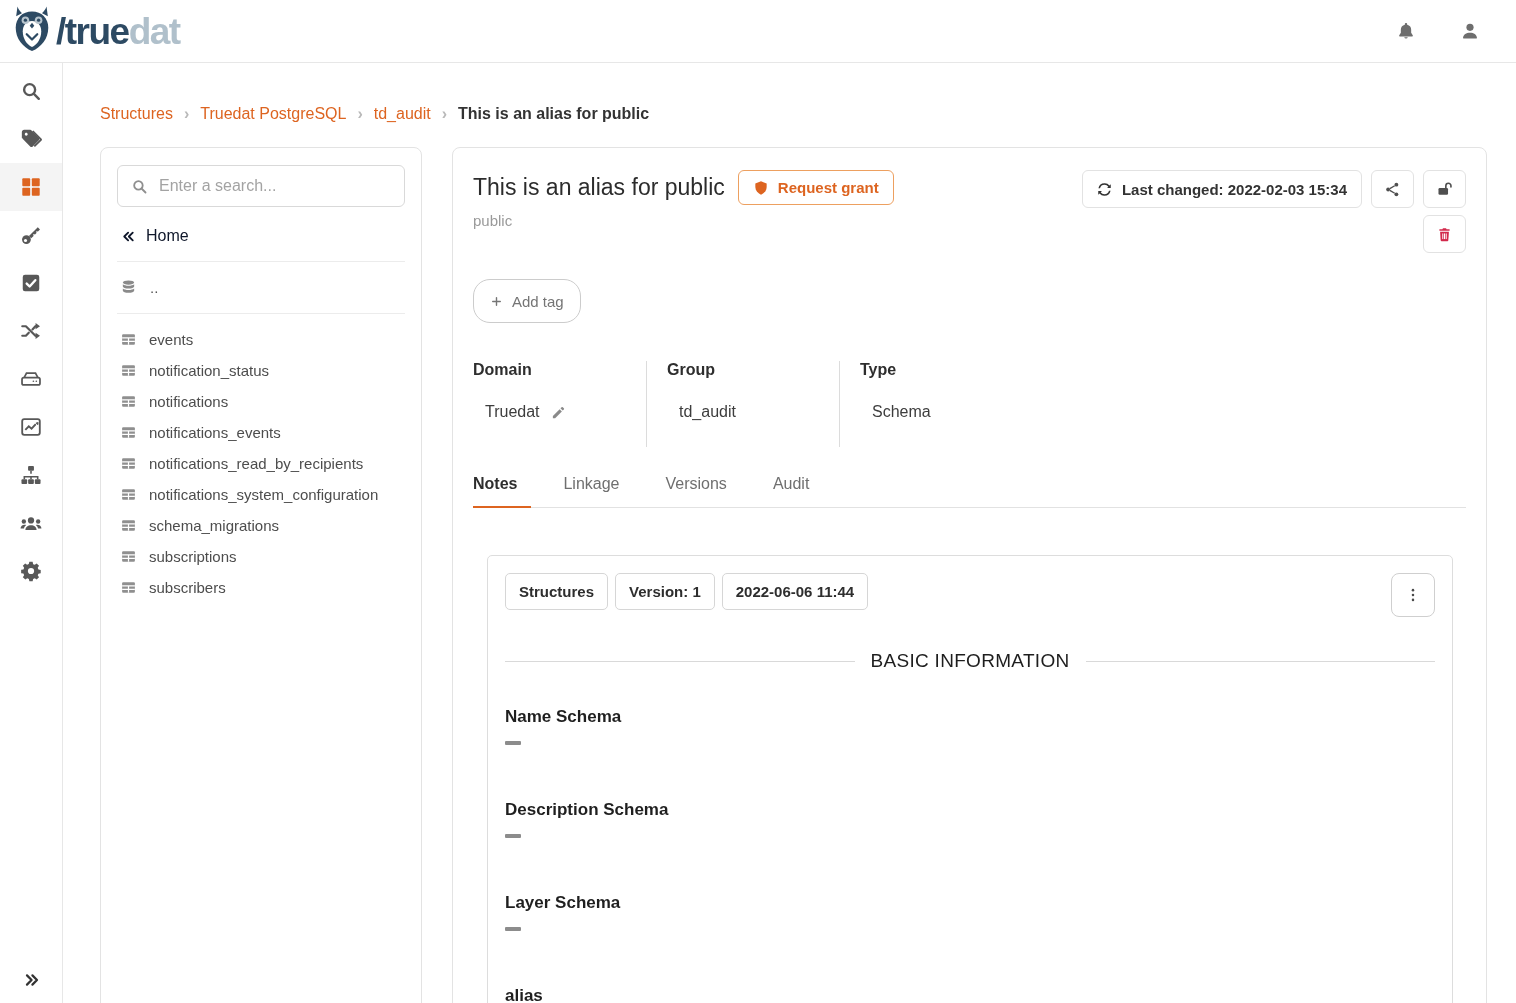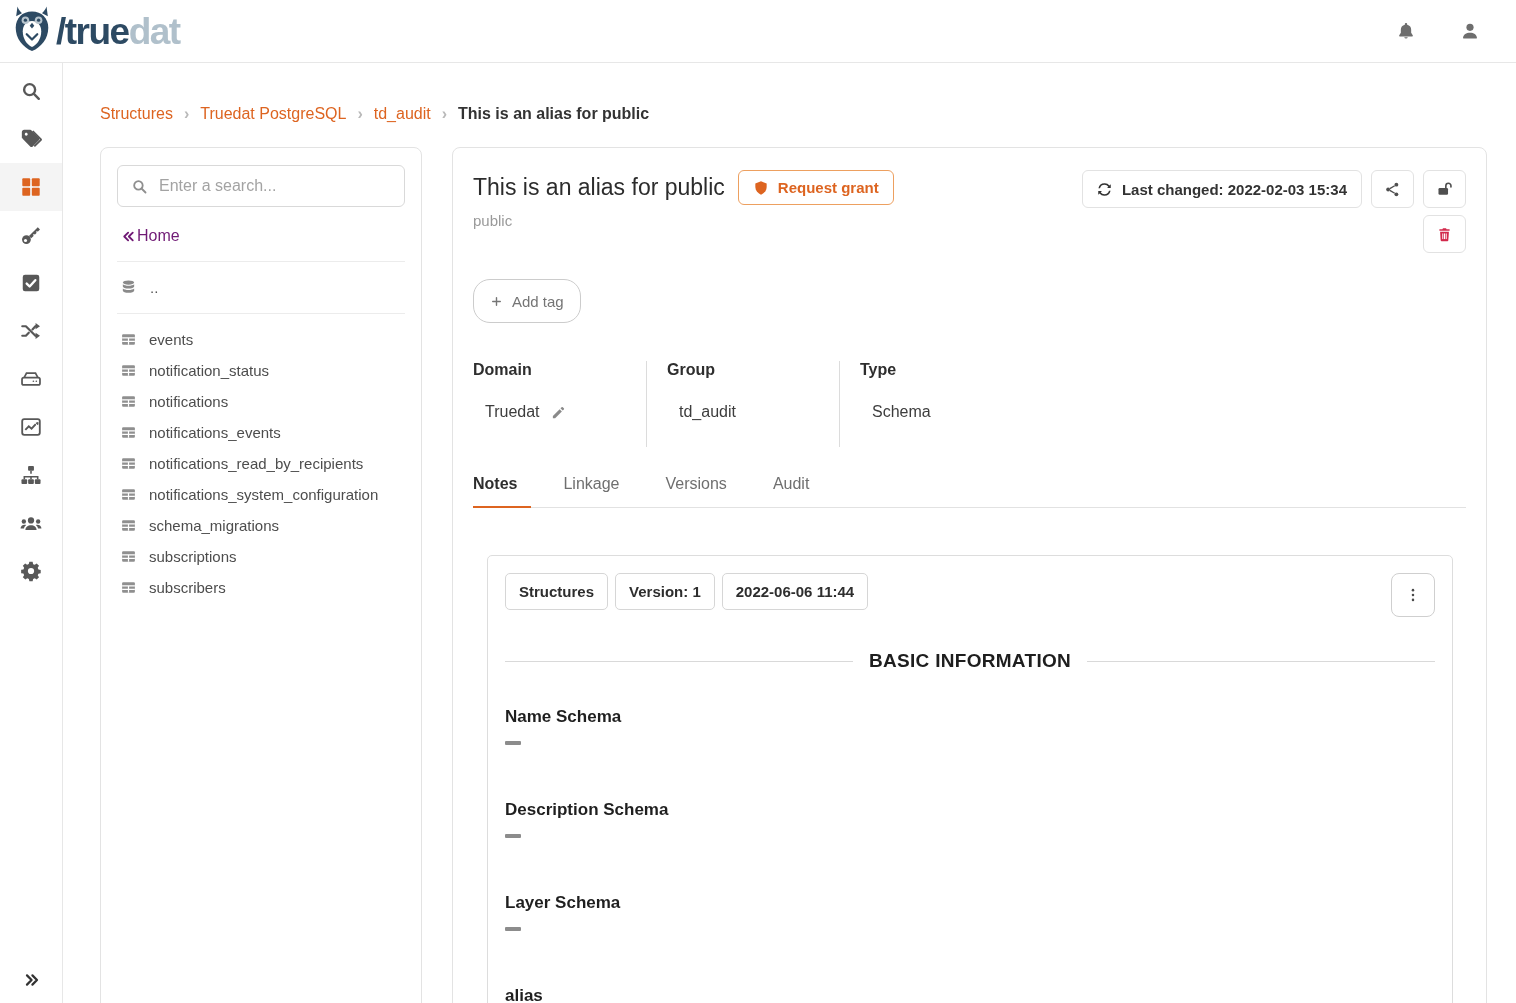--- a/index.html
+++ b/index.html
@@ -42,21 +42,21 @@
   .panels { display:flex; gap:30px; margin-top:24px; align-items:flex-start; }
 
   
   .tree-panel { width:322px; min-height:890px; border:1px solid #e3e3e3; border-radius:8px;
     padding:17px 16px; background:#fff; }
   .search-box { display:flex; align-items:center; gap:11px; border:1px solid #d9d9d9;
     border-radius:6px; height:42px; padding:6px 13px; color:#8f8f8f; }
   .search-box svg { width:17px; height:17px; flex:0 0 17px; }
   .search-box input { border:none; outline:none; font-size:16px; color:#555; width:100%; background:transparent; }
   .search-box input::placeholder { color:#a3a3a3; }
-  .home-row { display:flex; align-items:center; gap:0; color:#701a75; font-size:16px;
+  .home-row { display:flex; align-items:center; gap:9px; color:#0f172a; font-size:16px;
     padding:20px 3px 16px; cursor:pointer; }
   .home-row svg { width:17px; height:17px; }
   .tree-divider { border:none; border-top:1px solid #ececec; margin:0; }
   .parent-row { display:flex; align-items:center; gap:13px; padding:17px 3px; color:#555;
     font-size:15px; cursor:pointer; }
   .parent-row svg { width:17px; height:17px; color:#8a8a8a; }
   .table-list { list-style:none; margin-top:10px; }
   .table-row { display:flex; align-items:center; gap:12px; padding:7px 3px; font-size:15px;
     color:#4d4d4d; cursor:pointer; }
   .table-row svg { width:17px; height:17px; color:#8f8f8f; flex:0 0 17px; }
@@ -109,21 +109,21 @@
   .note-card { margin:47px 13px 0 14px; border:1px solid #ddd; border-radius:5px;
     padding:17px 17px 16px; }
   .note-head { display:flex; justify-content:space-between; align-items:flex-start; }
   .badges { display:flex; gap:7px; }
   .badge { border:1px solid #d6d6d6; border-radius:5px; padding:9px 13px; font-size:15px;
     font-weight:700; color:#2e2e2e; }
   .kebab { width:44px; height:44px; border:1px solid #cfcfcf; border-radius:8px; background:#fff;
     color:#4a4a4a; cursor:pointer; display:flex; align-items:center; justify-content:center; }
   .kebab svg { width:18px; height:18px; }
   .section-title { display:flex; align-items:center; gap:16px; margin-top:33px;
-    color:#1e1e1e; font-weight:700; font-size:19px; letter-spacing:.3px; }
+    color:#1e1e1e; font-weight:400; font-size:19px; letter-spacing:.3px; }
   .section-title .line { flex:1; height:1px; background:#d9d9d9; }
 
   .field { margin-top:34px; }
   .field-label { font-size:17px; font-weight:700; color:#1f1f1f; line-height:22px; }
   .field-value { margin-top:13px; font-size:17px; color:#6f6f6f; min-height:24px; }
   .field-value.empty::before { content:""; display:block; width:16px; height:4px;
     background:#8c8c8c; border-radius:1px; margin-top:5px; }
 </style>
 </head>
 <body>

